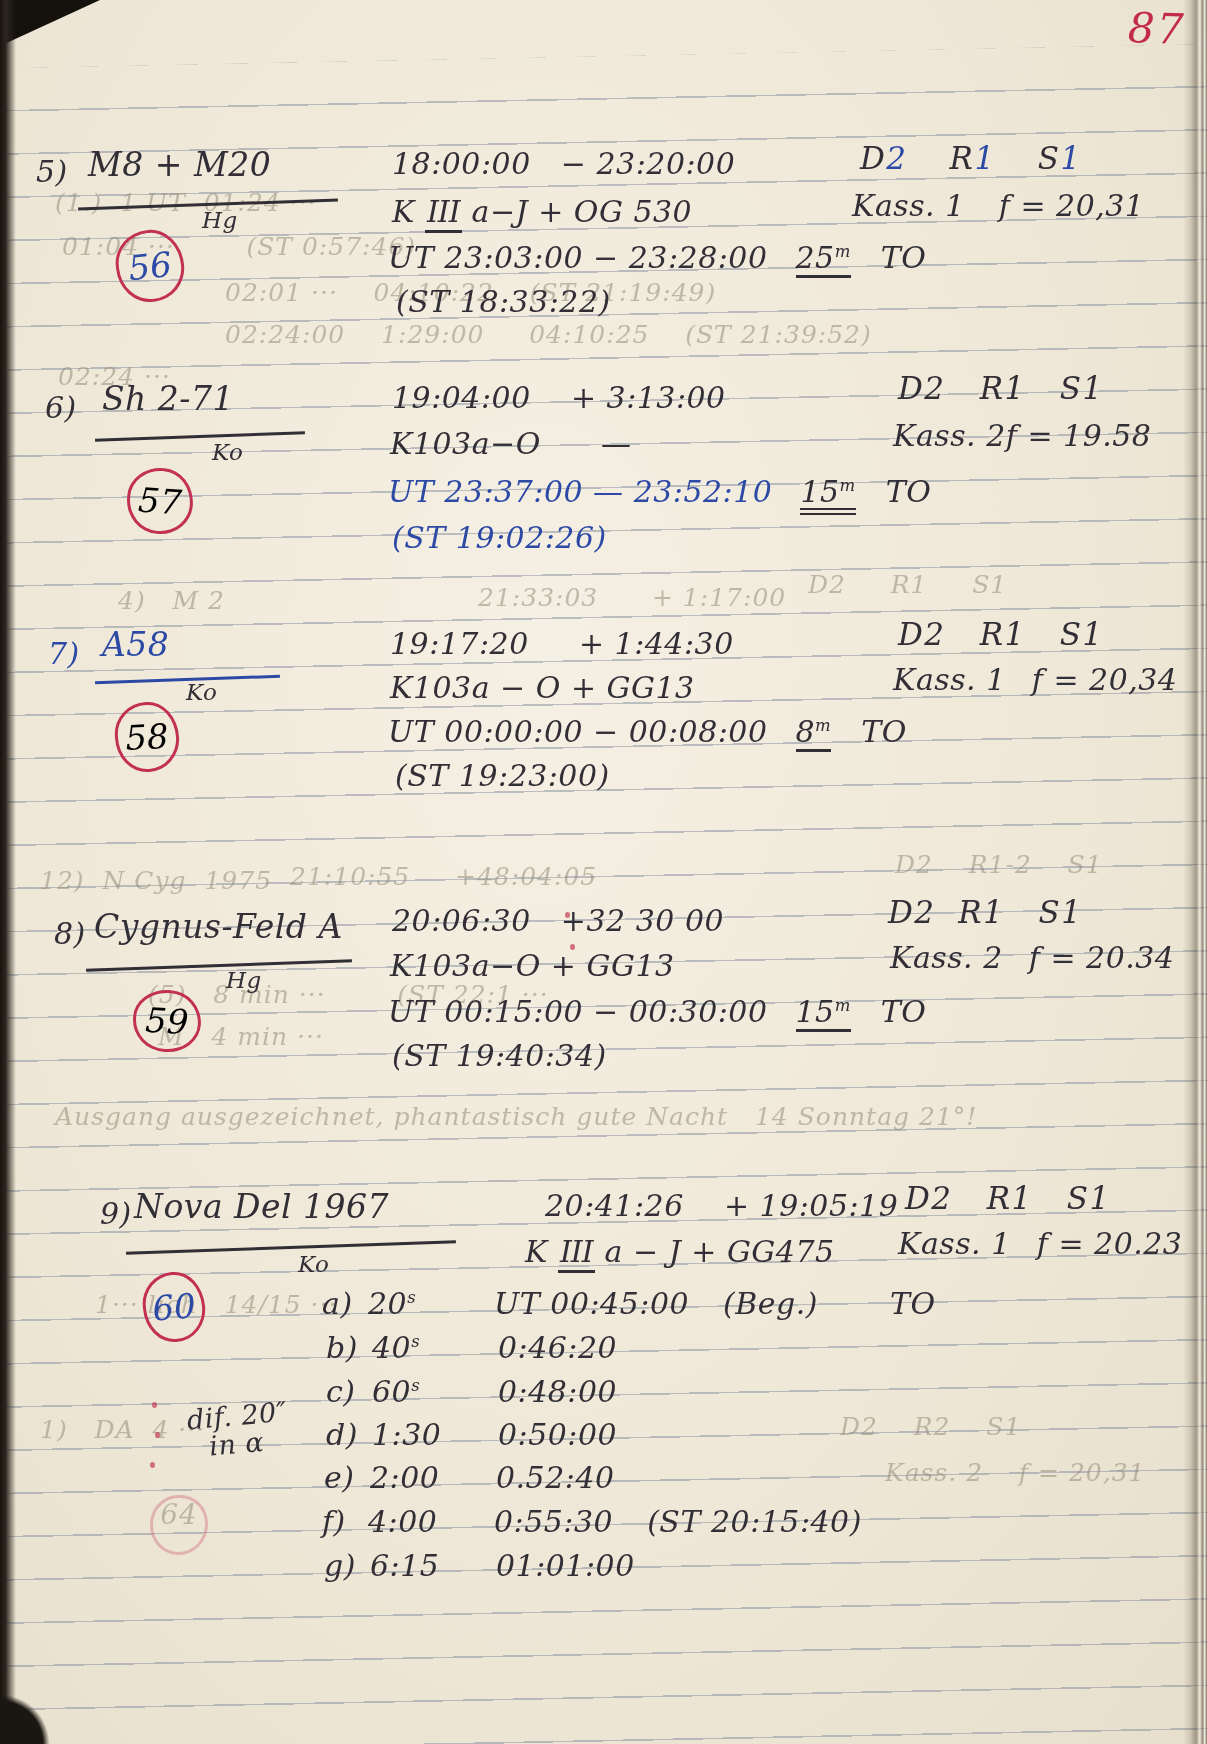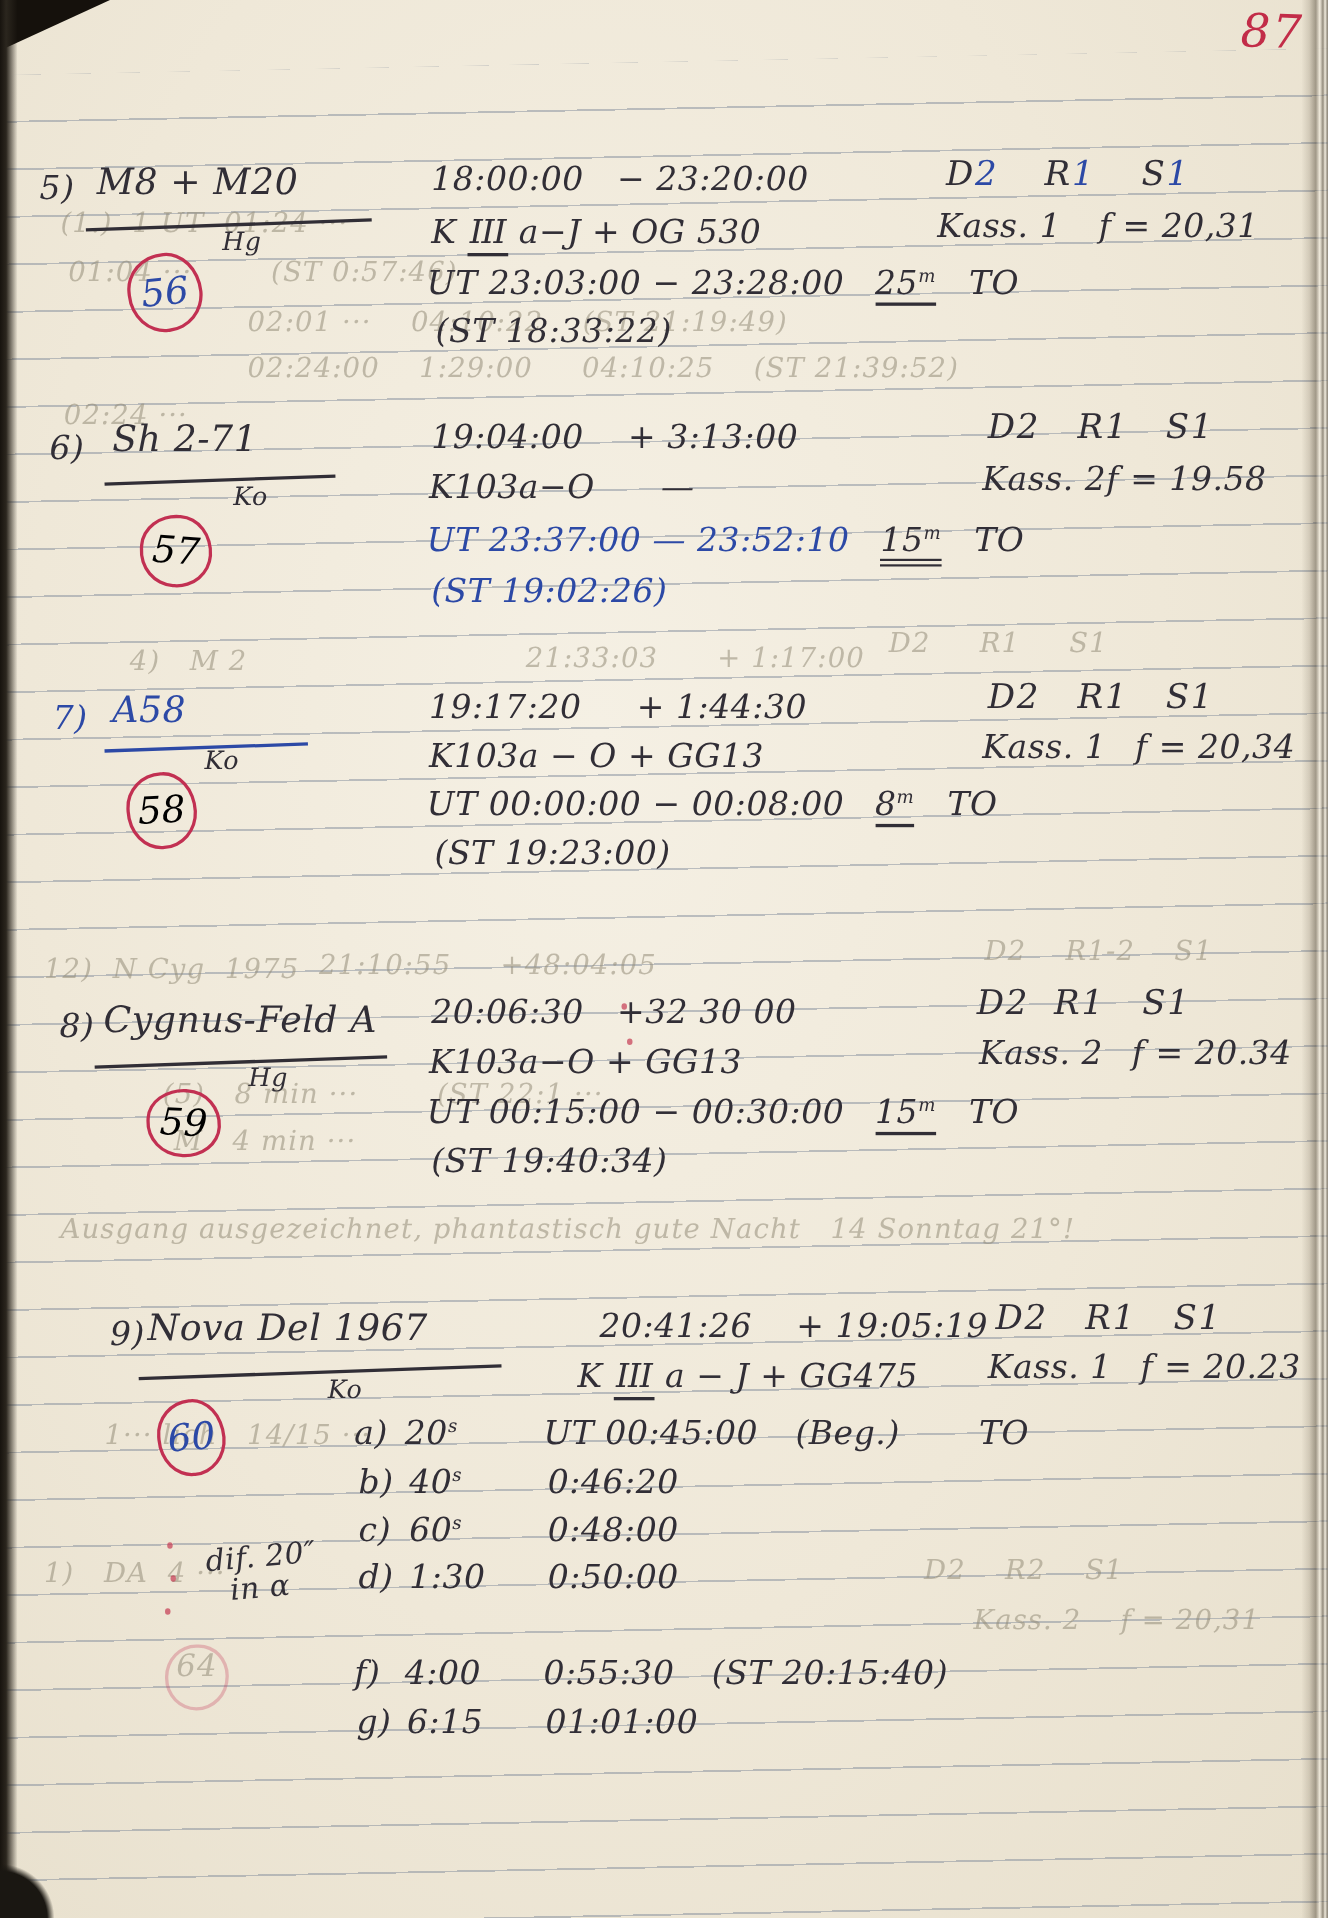--- a/index.html
+++ b/index.html
@@ -147,20 +147,21 @@
   <div class="abs hw codes" style="left:905px;top:1182px">D2   R1   S1</div>
   <div class="abs hw" style="left:525px;top:1236px"><span>K </span><span class="ul3">III</span><span> a − J + GG475</span></div>
   <div class="abs hw" style="left:898px;top:1228px"><span>Kass. 1</span><span style="margin-left:26px">f = 20.23</span></div>
 
   <div class="abs hw sm" style="left:188px;top:1402px;transform:rotate(-5deg);font-size:27px"><span>dif. 20″</span><br><span style="padding-left:20px">in α</span></div>
 
   <div class="abs hw sub" style="left:322px;top:1288px"><span class="sk">a)</span><span class="se"><span>20</span><sup>s</sup></span><span>UT 00:45:00</span><span class="sn">(Beg.)</span><span class="sto">TO</span></div>
   <div class="abs hw sub" style="left:326px;top:1332px"><span class="sk">b)</span><span class="se"><span>40</span><sup>s</sup></span><span>0:46:20</span><span class="sn"></span></div>
   <div class="abs hw sub" style="left:326px;top:1376px"><span class="sk">c)</span><span class="se"><span>60</span><sup>s</sup></span><span>0:48:00</span><span class="sn"></span></div>
   <div class="abs hw sub" style="left:326px;top:1419px"><span class="sk">d)</span><span class="se"><span>1:30</span><sup></sup></span><span>0:50:00</span><span class="sn"></span></div>
+  <div class="abs hw sub" style="left:324px;top:1462px"><span class="sk">e)</span><span class="se"><span>2:00</span><sup></sup></span><span>0.52:40</span><span class="sn"></span></div>
   <div class="abs hw sub" style="left:322px;top:1506px"><span class="sk">f)</span><span class="se"><span>4:00</span><sup></sup></span><span>0:55:30</span><span class="sn">(ST 20:15:40)</span></div>
   <div class="abs hw sub" style="left:324px;top:1550px"><span class="sk">g)</span><span class="se"><span>6:15</span><sup></sup></span><span>01:01:00</span><span class="sn"></span></div>
 
   <div class="speck" style="left:152px;top:1402px"></div>
   <div class="speck" style="left:155px;top:1432px"></div>
   <div class="speck" style="left:150px;top:1462px"></div>
 
   <div class="corner-tl"></div>
   <div class="edge-l"></div>
   <div class="corner-bl"></div>

